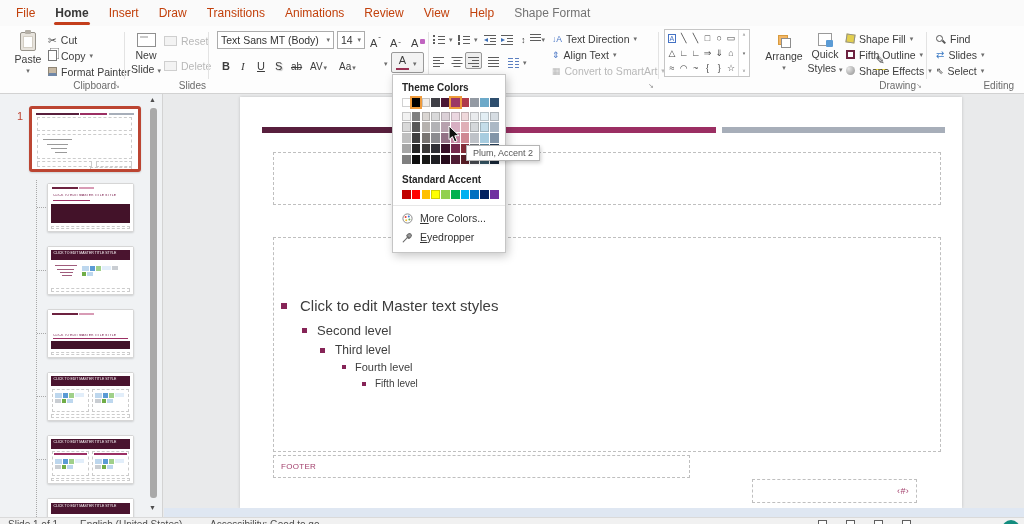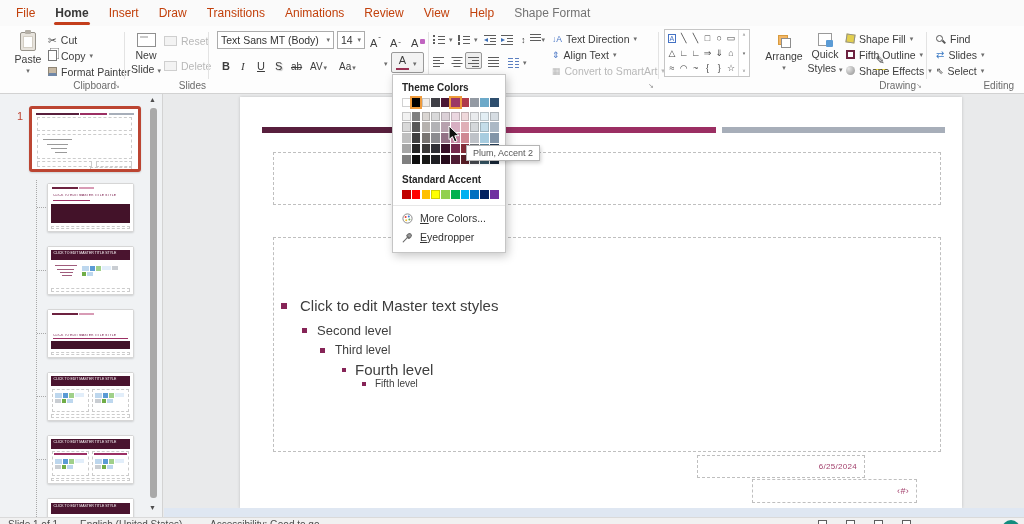--- a/index.html
+++ b/index.html
@@ -554,32 +554,32 @@
           <span>Click to edit Master text styles</span>
         </div>
         <div class="bl" style="left: 62px; top: 226px; font-size: 13px; gap: 10px;">
           <span class="sq" style="width: 5px; height: 5px;"></span>
           <span>Second level</span>
         </div>
         <div class="bl" style="left: 80px; top: 246px; font-size: 12px; gap: 10px;">
           <span class="sq" style="width: 5px; height: 5px;"></span>
           <span>Third level</span>
         </div>
-        <div class="bl" style="left: 102px; top: 264px; font-size: 15px; gap: 9px;">
+        <div class="bl" style="left: 102px; top: 264px; font-size: 11px; gap: 9px;">
           <span class="sq" style="width: 4px; height: 4px;"></span>
           <span>Fourth level</span>
         </div>
         <div class="bl" style="left: 122px; top: 281px; font-size: 10px; gap: 9px;">
           <span class="sq" style="width: 4px; height: 4px;"></span>
           <span>Fifth level</span>
         </div>
       </div>
 
-    <div class="ph" style="left:457px;top:358px;width:168px;height:23px;display:flex;align-items:center;justify-content:flex-end;padding:0 7px">
-      <span class="ph-text">6/25/2024</span>
+    <div class="ph" style="left:33px;top:358px;width:417px;height:23px;display:flex;align-items:center;padding:0 7px">
+      <span class="ph-text">FOOTER</span>
     </div>
     <div class="ph" style="left:512px;top:382px;width:165px;height:24px;display:flex;align-items:center;justify-content:flex-end;padding:0 7px">
       <span class="ph-text" style="font-size:9px">‹#›</span>
     </div>
   </div>
   <div id="hstrip"></div>
 </div>
 
 <div id="color-dd">
   <div class="dd-sec">

